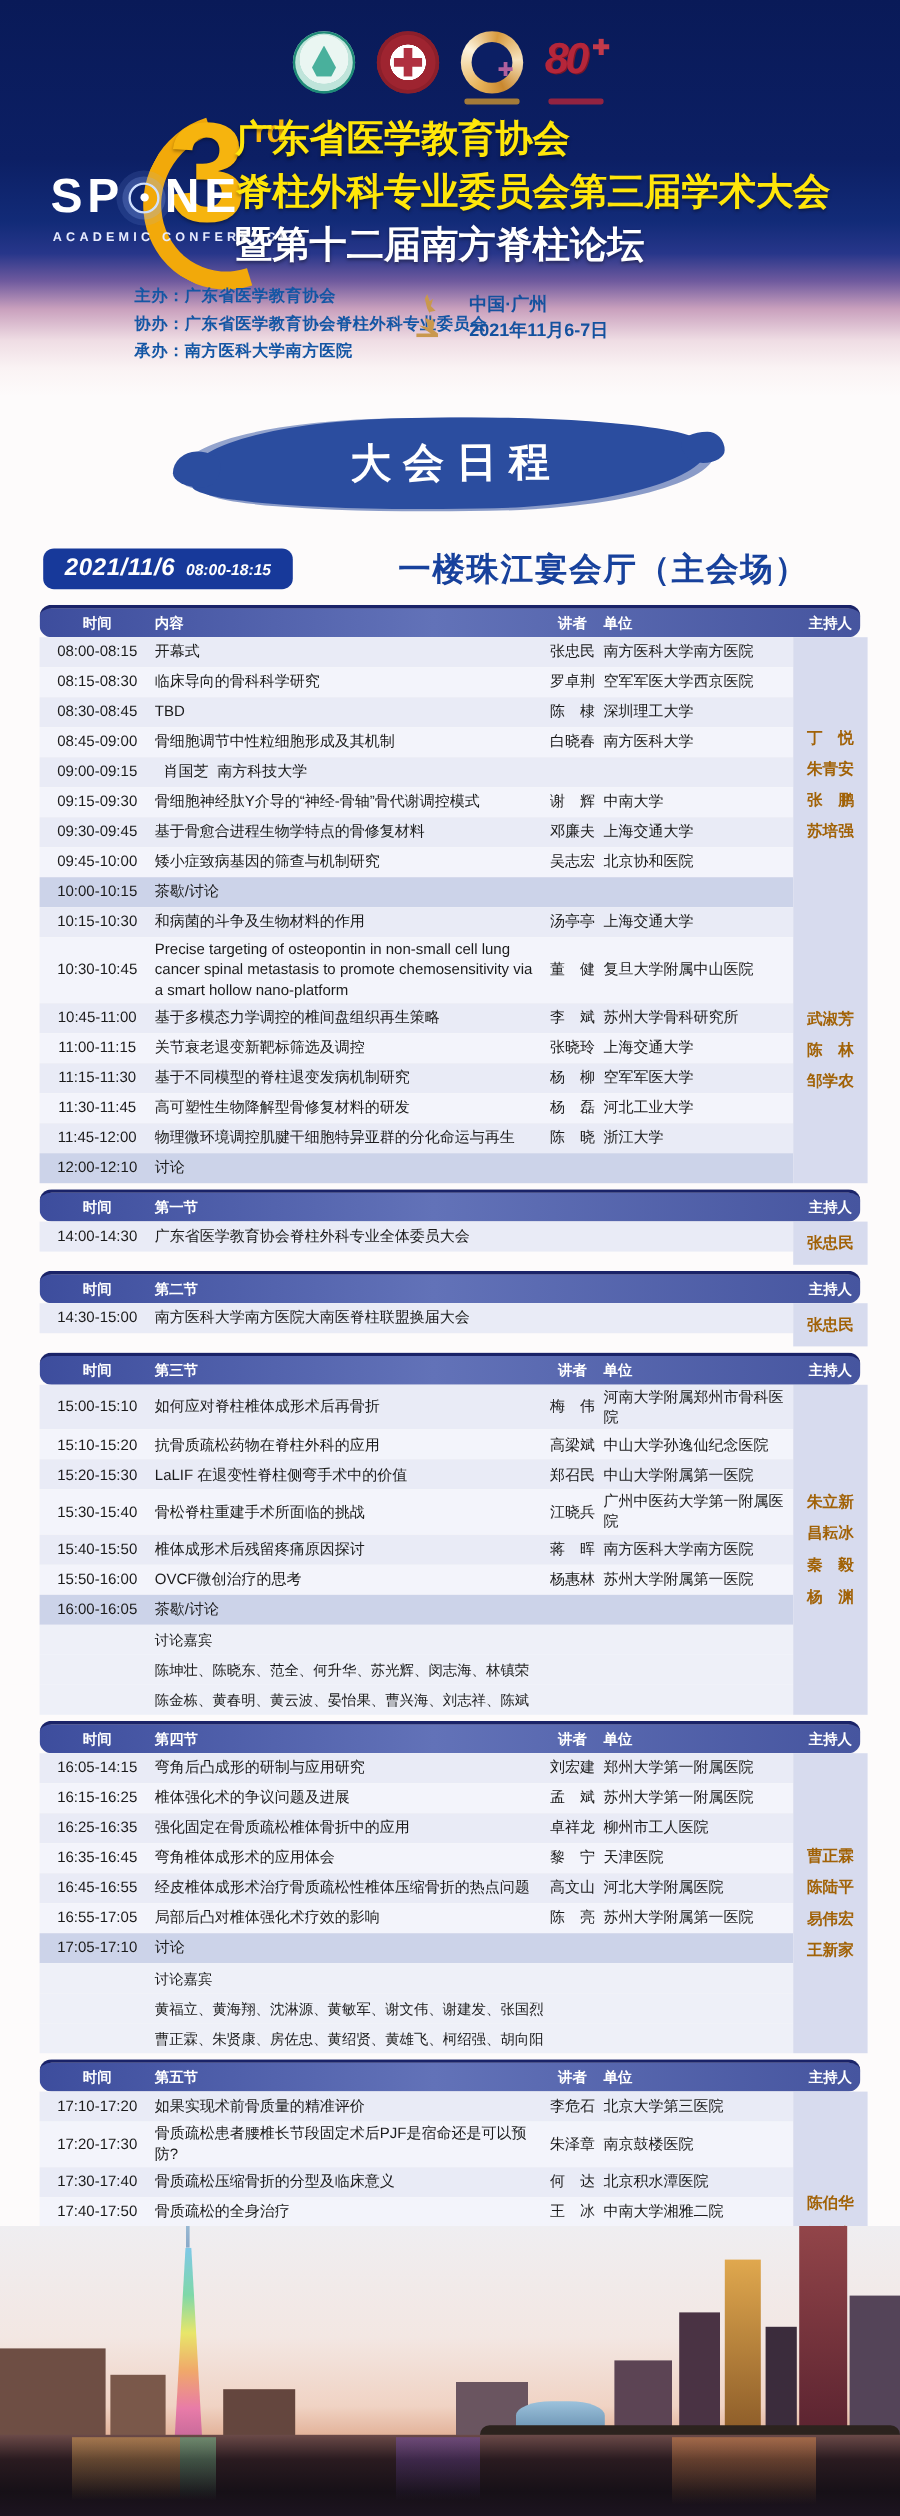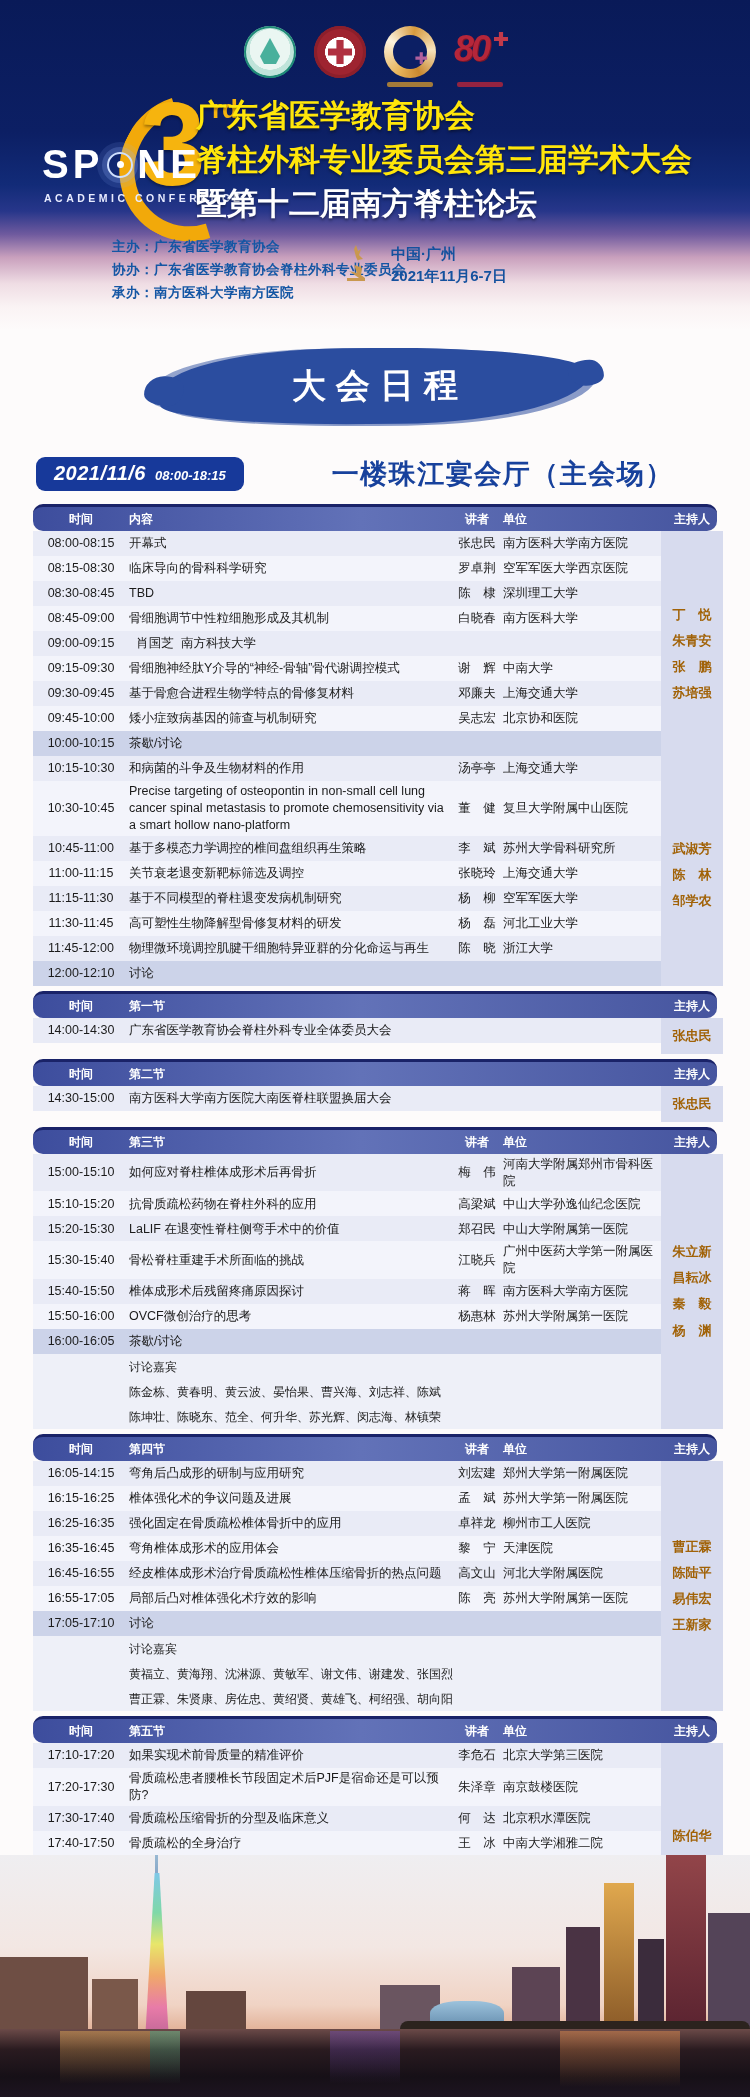--- a/index.html
+++ b/index.html
@@ -414,25 +414,25 @@
             <span class="c col-content">茶歇/讨论</span>
             <span class="c col-speaker"></span>
             <span class="c col-org"></span>
           </div>
           <div class="row note">
             <span class="c col-time"></span>
             <span class="c col-content">讨论嘉宾</span>
           </div>
           <div class="row note">
             <span class="c col-time"></span>
+            <span class="c col-content">陈坤壮、陈晓东、范全、何升华、苏光辉、闵志海、林镇荣</span>
+          </div>
+          <div class="row note">
+            <span class="c col-time"></span>
             <span class="c col-content">陈金栋、黄春明、黄云波、晏怡果、曹兴海、刘志祥、陈斌</span>
-          </div>
-          <div class="row note">
-            <span class="c col-time"></span>
-            <span class="c col-content">陈坤壮、陈晓东、范全、何升华、苏光辉、闵志海、林镇荣</span>
           </div>
         </div>
         <div class="chairs">
           <div class="chair-group">
             <div class="chair-name">朱立新</div>
             <div class="chair-name">昌耘冰</div>
             <div class="chair-name">秦　毅</div>
             <div class="chair-name">杨　渊</div>
           </div>
         </div>

